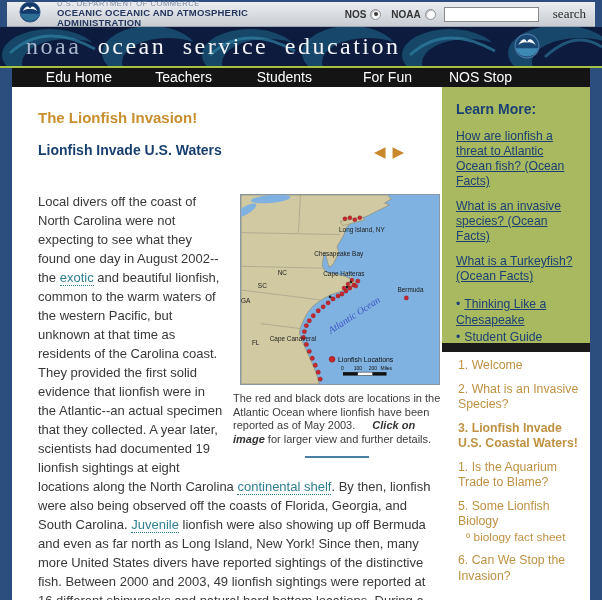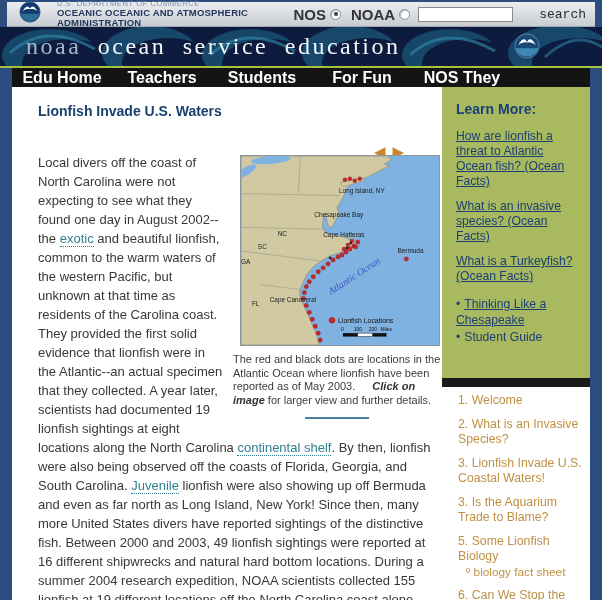--- a/index.html
+++ b/index.html
@@ -14,69 +14,69 @@
     position:absolute; top:2px; left:7px; right:7px; height:25px;
     background:linear-gradient(#EBEDF0,#C8CDD3);
     border-bottom:1px solid #9FA6AF;
     display:flex; align-items:center;
   }
   .topbar .logo { margin-left:12px; flex:0 0 auto; }
   .dept { margin-left:16px; line-height:1.05; }
   .dept .l1 { font-size:7.5px; color:#7C8AA0; letter-spacing:.6px; }
   .dept .l2 { font-size:9.5px; color:#22355C; font-weight:bold; letter-spacing:.2px; }
   .searcharea { margin-left:auto; display:flex; align-items:center; margin-right:3px; }
-  .radio-label { font-size:15px; font-weight:bold; color:#333; margin:0 4px 0 10px; }
+  .radio-label { font-size:10px; font-weight:bold; color:#333; margin:0 4px 0 10px; }
   .radio { width:11px; height:11px; border-radius:50%; border:1px solid #8b8f96;
            background:#fff; display:inline-block; position:relative; box-shadow:inset 1px 1px 1px #bbb; }
   .radio.sel::after { content:""; position:absolute; left:2.5px; top:2.5px; width:4px; height:4px;
            border-radius:50%; background:#3a3a3a; }
   .search-input { width:95px; height:15px; border:1px solid #808archive8a; border:1px solid #888;
            margin-left:8px; font-size:10px; padding:0 2px; }
-  .search-btn { font-family:Liberation Mono, monospace; font-size:13px; color:#2b2b2b;
-           margin-left:20px; cursor:pointer; background:none; border:none; }
+  .search-btn { font-family:Liberation Serif, serif; font-size:13px; color:#2b2b2b;
+           margin-left:8px; cursor:pointer; background:none; border:none; }
   
   .banner { position:absolute; top:27px; left:0; width:602px; height:39px; overflow:hidden; }
   .banner svg.waves { position:absolute; left:0; top:0; }
   .banner-text { position:absolute; left:26px; top:6px;
     font-family:"Liberation Serif", serif; font-size:24px; letter-spacing:2.5px; word-spacing:8px; }
   .banner-text .w1 { color:#A9B6CC; }
   .banner-text .w2 { color:#F2F4F8;text-align:right; }
   .banner .logo2 { position:absolute; left:514px; top:6px; }
   .greenline { position:absolute; top:66px; left:0; width:602px; height:2px; background:#A6C13F; }
   
   .navbar { position:absolute; top:68px; left:12px; width:578px; height:19px; background:#141414; display:flex; }
-  .nav-item { flex:0 0 100px; text-align:center; color:#FFFFFF; font-size:16px; font-weight:bold;
+  .nav-item { flex:0 0 100px; text-align:right; color:#FFFFFF; font-size:14px; font-weight:normal;
     line-height:19px; cursor:pointer; }
   
   .content { position:absolute; top:87px; left:12px; width:578px; height:513px; background:#fff; }
   .main-col { position:absolute; left:0; top:0; width:433px; padding:16px 4px 0 26px; }
   h1.pagetitle { font-size:15px; font-weight:bold; color:#C98E2D; margin:6px 0 16px 0; }
   h2.sectitle  { font-size:14px; font-weight:bold; color:#17406F; margin:0 0 34px 0; }
   .pager { position:absolute; left:362px; top:56px; color:#C8882B; font-size:15px; letter-spacing:7px; cursor:pointer; white-space:nowrap; }
   .mapfig { float:right; width:208px; margin:2px 0 4px 8px; }
   .mapfig svg.map { display:block; margin-left:7px; border:1px solid #8C97A4; background:#7FB2E0; }
   .caption { font-size:11px; line-height:13.5px; color:#3C3C3C; margin-top:7px; }
   .caption b i, .caption i b { color:#333;margin-left:14px; }
   .cap-divider { width:64px; border:none; border-top:2px solid #4A7FA5; margin:10px auto 2px auto; }
   p.bodytext { font-size:13px; line-height:19px; color:#383838; margin:0; }
   a.teal { color:#2F7F92; text-decoration:none; border-bottom:1px dotted #2F7F92; cursor:pointer; }
   
   .sidebar { position:absolute; left:430px; top:0; width:148px; }
-  .learnmore { background:#A9B95F; height:291px; padding:12px 10px 0 14px; overflow:hidden; }
+  .learnmore { background:#A9B95F; height:256px; padding:12px 10px 0 14px; overflow:hidden; }
   .lm-title { font-size:14px; font-weight:bold; color:#1B4074; margin:2px 0 12px 0; }
   .lm-link { display:block; font-size:12.2px; line-height:15px; color:#1B4074;
     text-decoration:underline; margin:0 0 10px 0; cursor:pointer; }
   .lm-bullets { margin:12px 0 0 0; padding:0; list-style:none; font-size:12.2px; line-height:16px; color:#1B4074; }
   .lm-bullets li { margin:0 0 1px 0; }
   .lm-bullets .mk { margin-right:4px; }
   .lm-bullets .lbl.link { text-decoration:underline; cursor:pointer; }
   .sep { height:9px; background:#1A1A1A; }
   .toc { padding:6px 8px 0 16px; }
   .toc-item { color:#BE9143; font-size:12.3px; line-height:15.5px; margin-bottom:8px; cursor:pointer; }
-  .toc-item.current { font-weight:normal; }
+  .toc-item.current { font-weight:bold; }
   .toc-sub { padding-left:8px; font-size:11.8px; }
 </style>
 </head>
 <body>
 
 <div class="topbar">
   <span class="logo">
     <svg width="22" height="22" viewBox="0 0 24 24">
       <circle cx="12" cy="12" r="11" fill="#123A6B" stroke="#2E5688" stroke-width="1"></circle>
       <path d="M1.5 14 A11 11 0 0 0 22.5 14 Z" fill="#2C6E94"></path>
@@ -131,28 +131,29 @@
     </svg>
   </span>
 </div>
 <div class="greenline"></div>
 
 <div class="navbar">
   <div class="nav-item">Edu Home</div>
   <div class="nav-item">Teachers</div>
   <div class="nav-item">Students</div>
   <div class="nav-item">For Fun</div>
-  <div class="nav-item">NOS They</div>
+  <div class="nav-item">NOS Stop</div>
 </div>
 
 <div class="content">
 
   <div class="pager"><span>◀</span><span>▶</span></div>
 
   <div class="main-col">
+    <h1 class="pagetitle">The Lionfish Invasion!</h1>
     <h2 class="sectitle">Lionfish Invade U.S. Waters</h2>
 
     <div class="mapfig">
       <svg class="map" width="200" height="191" viewBox="0 0 200 191">
         <rect width="200" height="191" fill="#7FB2E0"></rect>
 
         <path d="M0,0 L148,0 L152,4 L145,8 L150,10 L138,16 L128,21 L113,27 L106,33 L104,40 L100,47 L97,52 L99,58 L96,64 L93,70 L89,73 L87,66 L85,58 L83,64 L82,72 L86,78 L95,80 L105,82 L113,86 L116,89 L108,94 L99,98 L90,101 L81,106 L73,112 L67,119 L63,127 L60,134 L59,140 L62,148 L66,157 L70,166 L74,175 L77,183 L79,191 L0,191 Z" fill="#D0C9A2" stroke="#8E8C76" stroke-width="0.7"></path>
 
         <path d="M100,27 L122,22 L125,25 L103,31 Z" fill="#D0C9A2" stroke="#8E8C76" stroke-width="0.6"></path>
 
@@ -251,19 +252,19 @@
         <li><span class="mk">•</span><span class="lbl link">Thinking Like a Chesapeake</span></li>
         <li><span class="mk">•</span><span class="lbl">Student Guide</span></li>
 
       </ul>
     </div>
     <div class="sep"></div>
     <div class="toc">
       <div class="toc-item">1. Welcome</div>
       <div class="toc-item">2. What is an Invasive Species?</div>
       <div class="toc-item current">3. Lionfish Invade U.S. Coastal Waters!</div>
-      <div class="toc-item">3. Is the Aquarium Trade to Blame?</div>
+      <div class="toc-item">1. Is the Aquarium Trade to Blame?</div>
       <div class="toc-item"><span>5. Some Lionfish Biology</span><br><span class="toc-sub"><span>º</span> <span>biology fact sheet</span></span></div>
       <div class="toc-item">6. Can We Stop the Invasion?</div>
 
     </div>
   </div>
 </div>
 
 </body></html>

